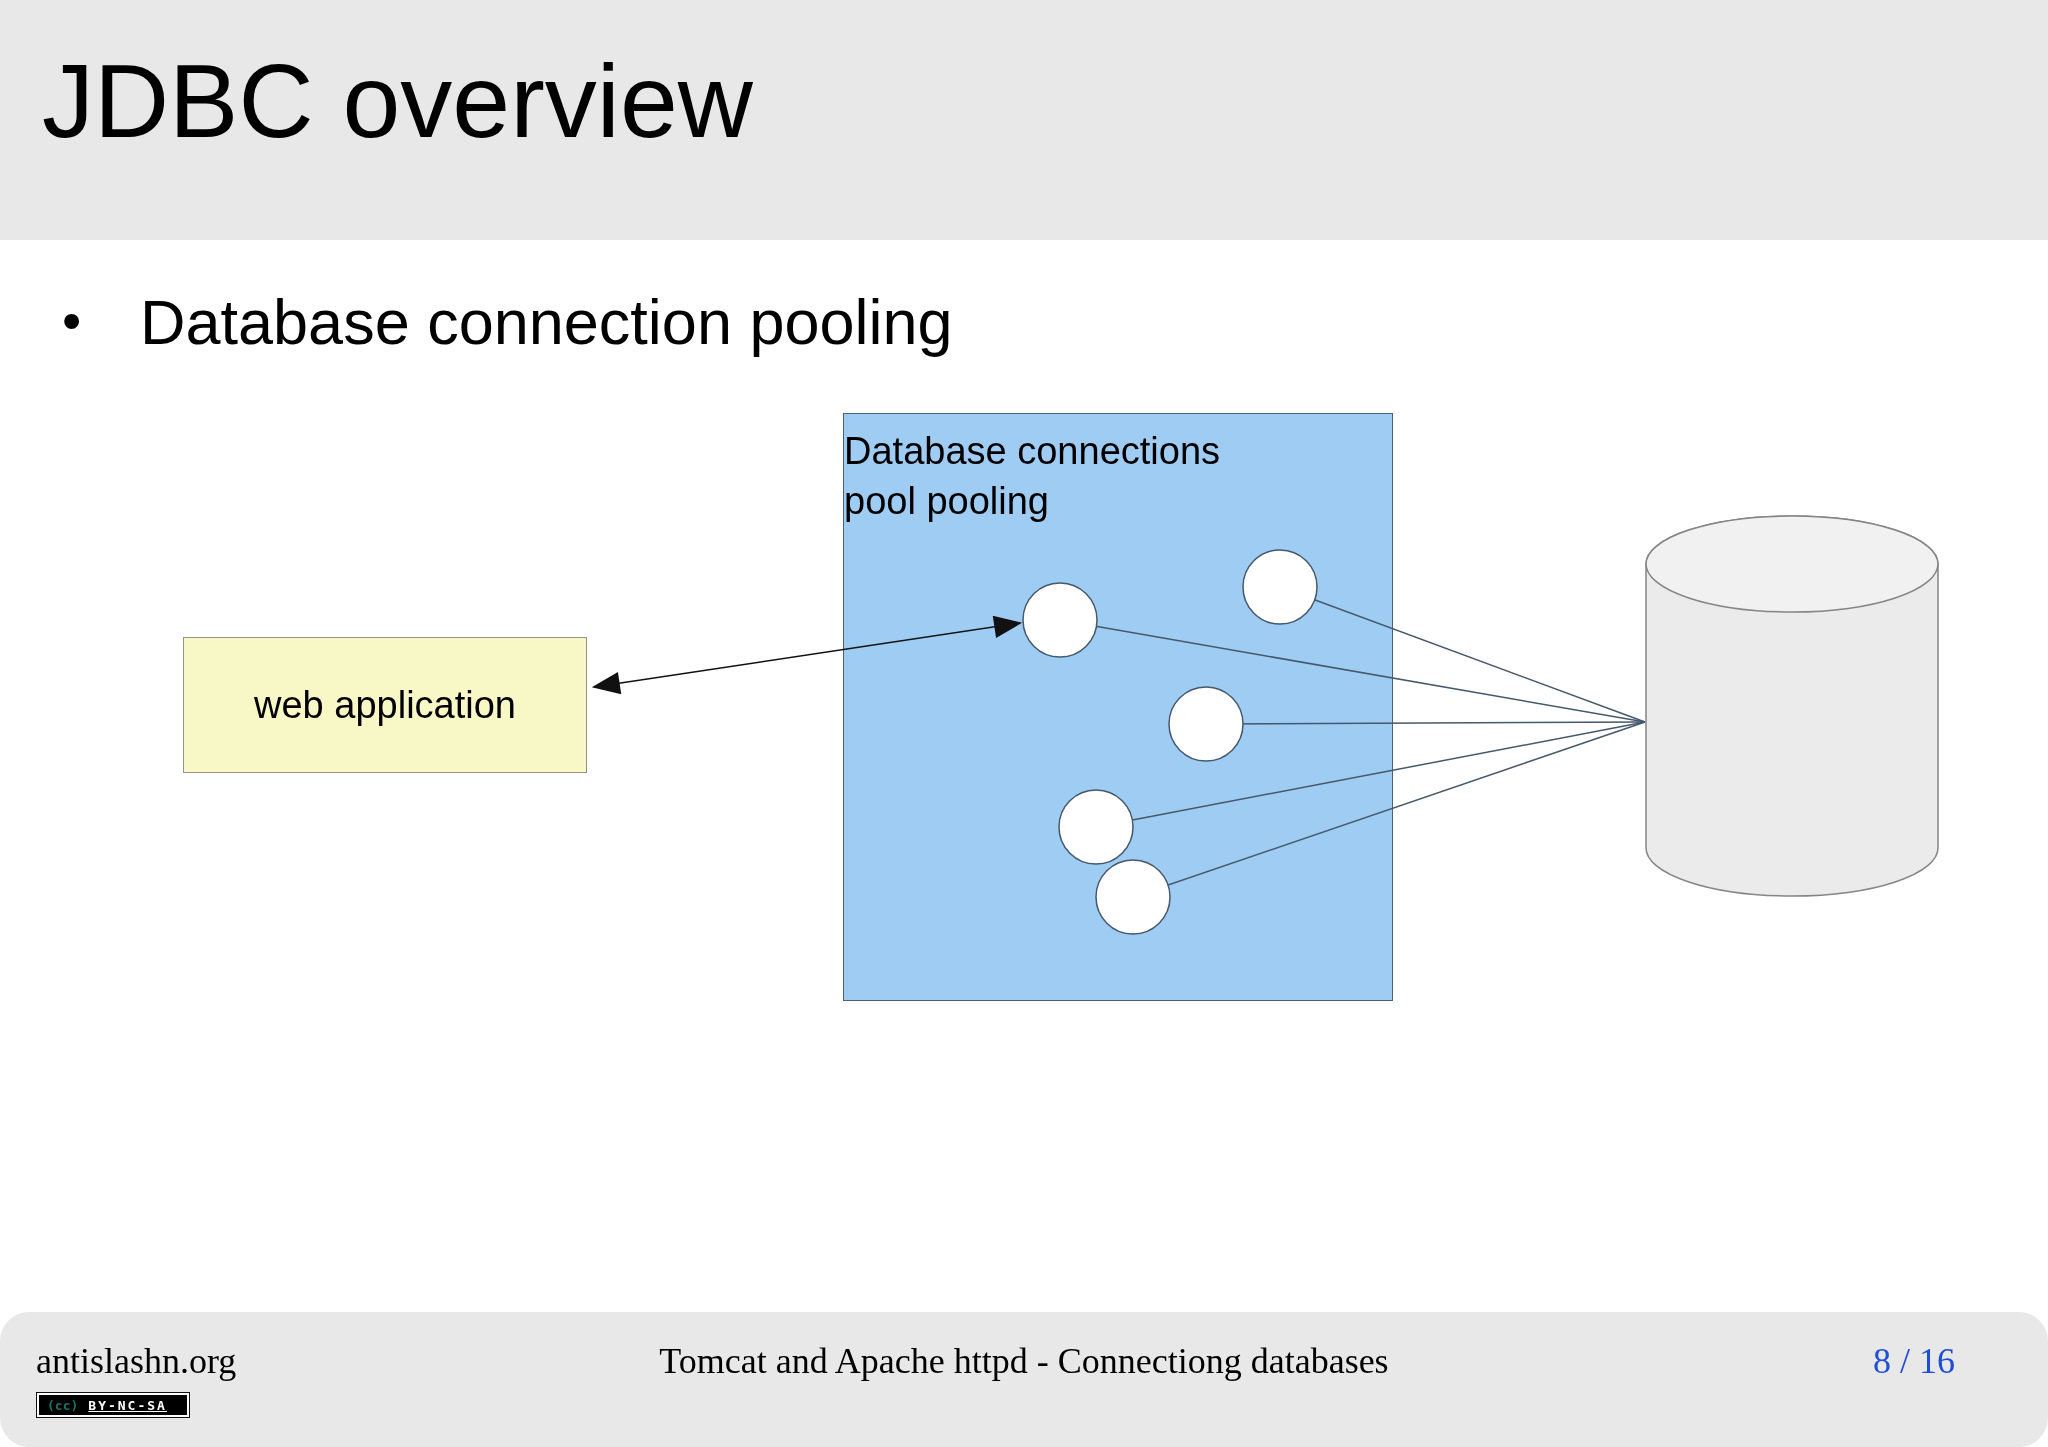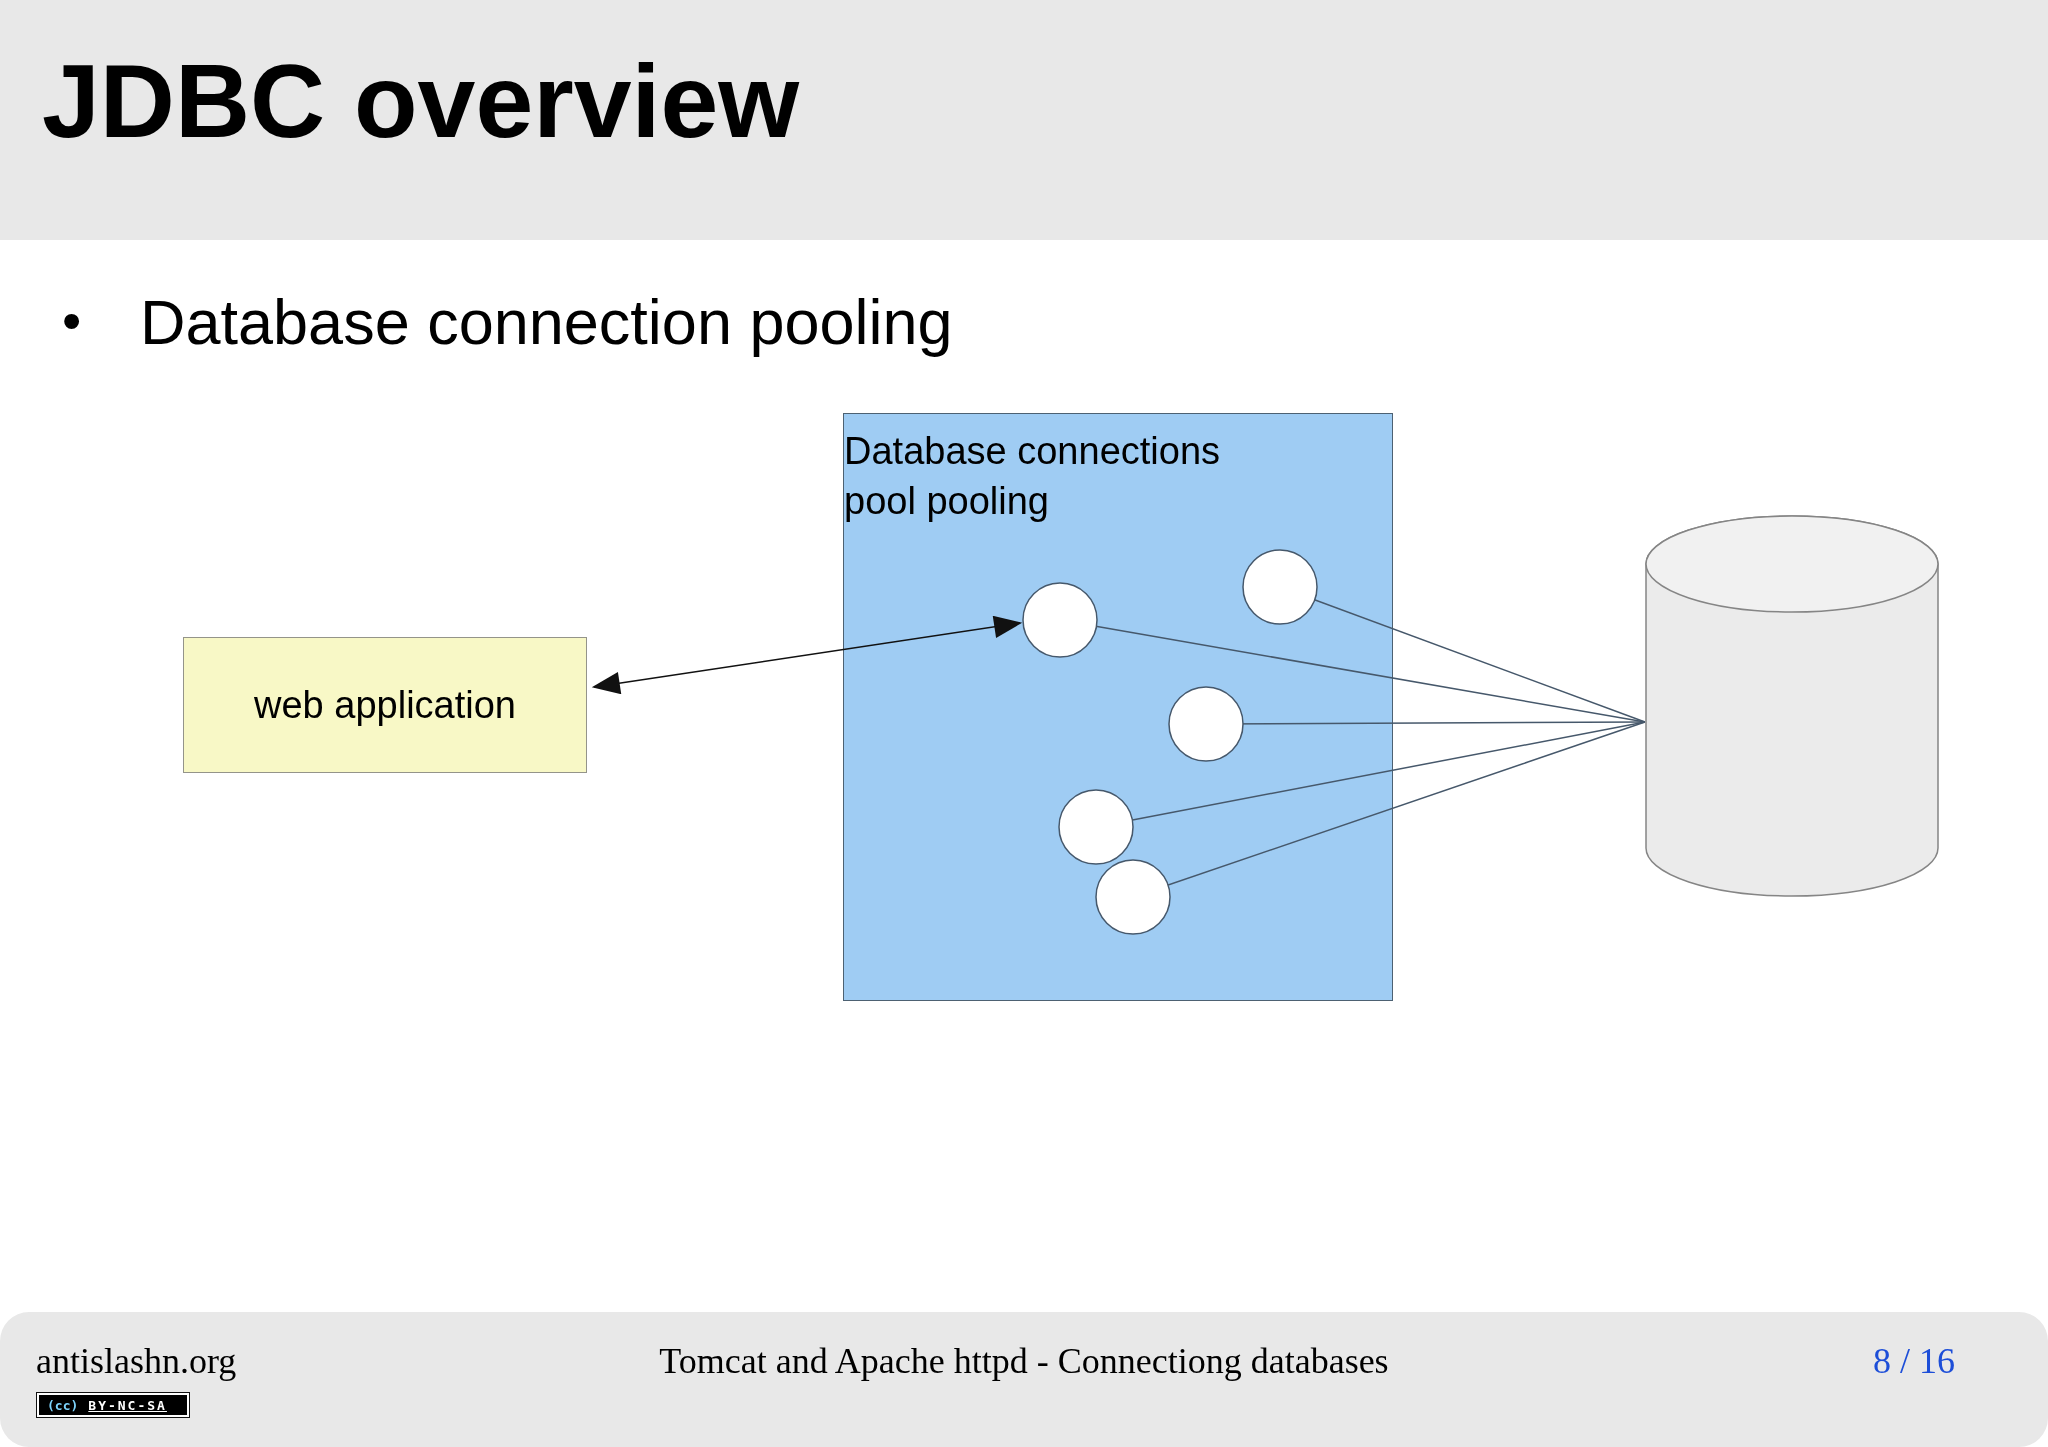--- a/index.html
+++ b/index.html
@@ -22,21 +22,21 @@
     position: absolute;
     left: 0; top: 0;
     width: 2048px; height: 240px;
     background: #e8e8e8;
   }
   .page-title {
     position: absolute;
     left: 42px; top: 42px;
     font-size: 104px;
     line-height: 1.15;
-    font-weight: 700;
+    font-weight: 400;
     color: #000000;
     white-space: nowrap;
   }
 
   
   .bullet-item {
     position: absolute;
     left: 62px; top: 288px;
     display: flex;
     align-items: flex-start;
@@ -138,21 +138,21 @@
     align-items: center;
     gap: 10px;
     padding: 0 8px;
     box-sizing: border-box;
     font-family: "DejaVu Sans Mono", monospace;
     font-size: 13px;
     font-weight: bold;
   }
   .cc-logo {
     letter-spacing: 0px;
-    color: #7dd3fc;
+    color: #0f766e;
   }
   .cc-label {
     letter-spacing: 2px;
     text-decoration: underline;
   }
 </style>
 </head>
 <body>
 
 <div class="slide">

